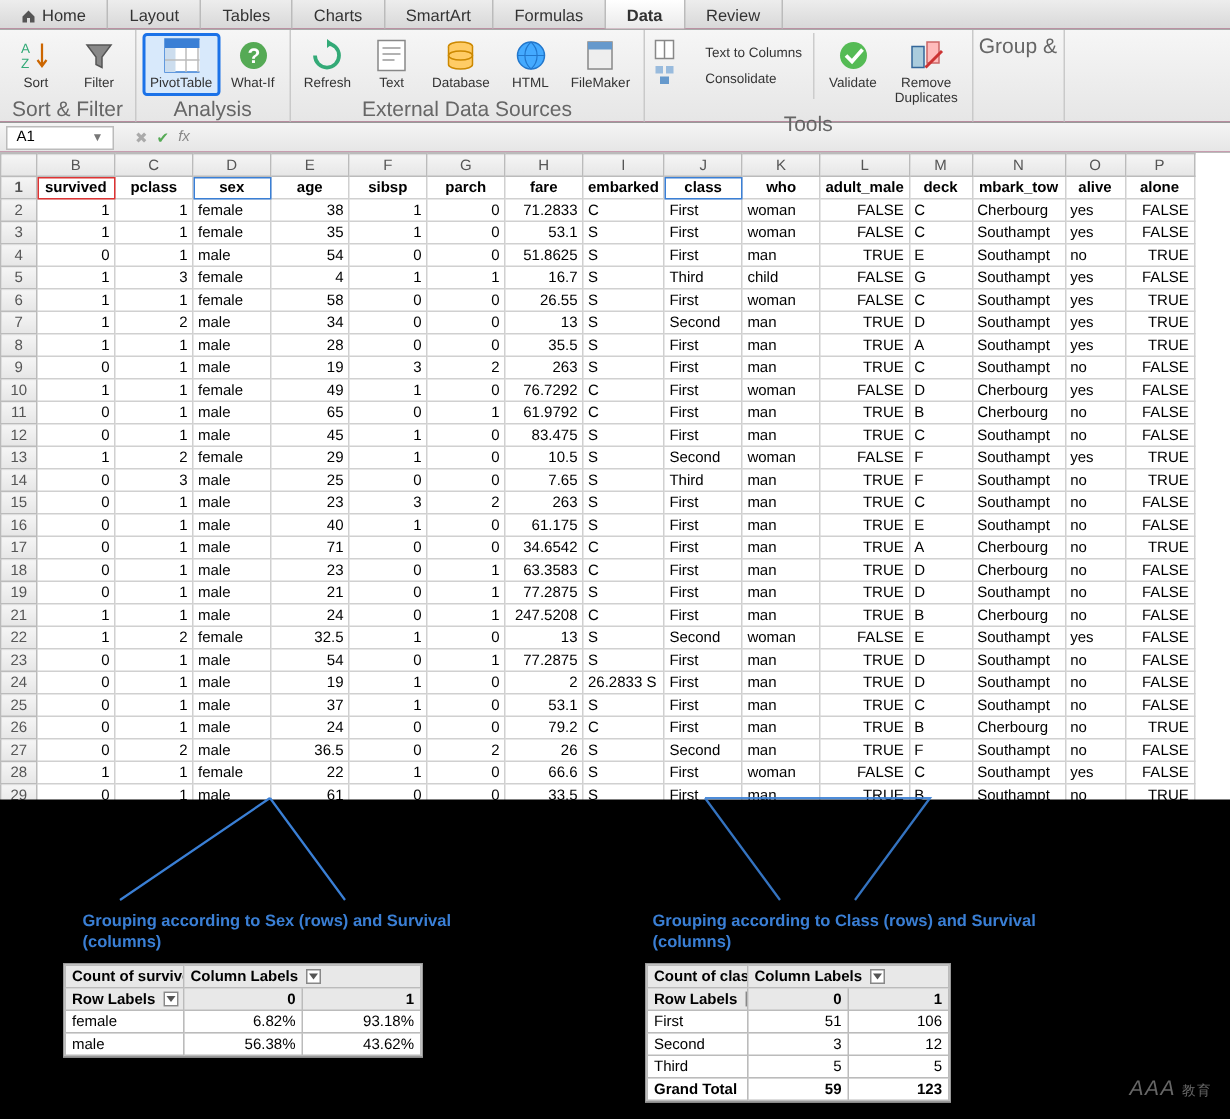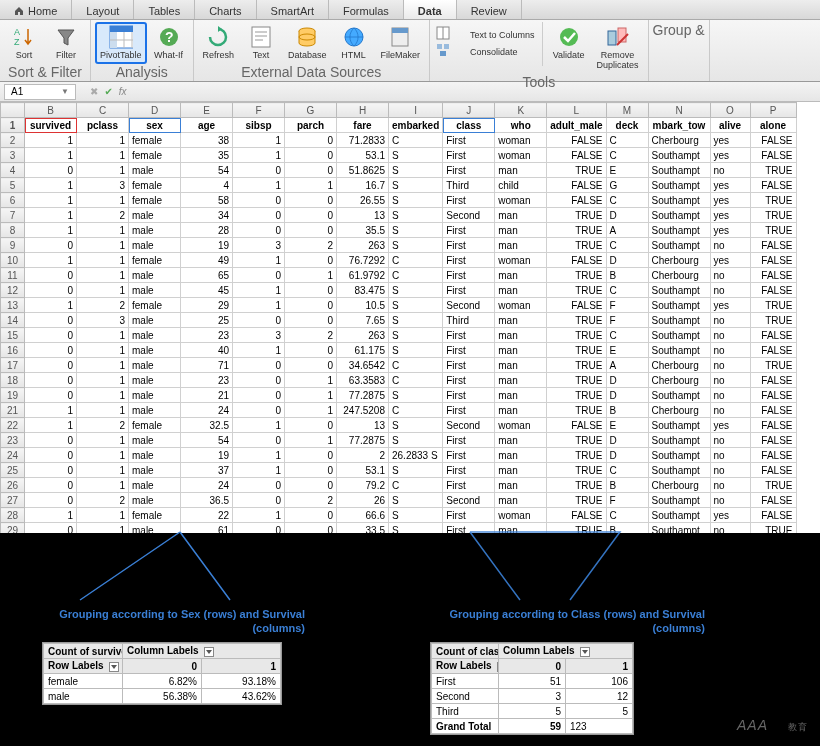--- a/index.html
+++ b/index.html
@@ -28,29 +28,29 @@
 td,th{border:0.5px solid #d0d0d0;font-size:10px;height:15px;overflow:hidden;white-space:nowrap;text-overflow:clip;padding:0 3px}
 th.colh{background:linear-gradient(#f5f5f5,#e6e6e6);color:#555;font-weight:normal;text-align:center;border-color:#bbb}
 td.rowh{background:linear-gradient(#f5f5f5,#e6e6e6);color:#555;text-align:center;border-color:#bbb;width:24px}
 td.corner{background:linear-gradient(#f5f5f5,#e6e6e6);border-color:#bbb}
 tr.hdr td{font-weight:bold;text-align:center}
 td.r{text-align:right}
 td.l{text-align:left}
 .box-red{outline:1.5px solid #d33;outline-offset:-1px}
 .box-blue{outline:1.5px solid #3a7fd5;outline-offset:-1px}
 .black{position:absolute;left:0;right:0;bottom:0;top:533px;background:#000}
-.callout{position:absolute;color:#3a7fd5;font-size:11px;font-weight:bold;text-align:right;line-height:1.3}
+.callout{position:absolute;color:#3a7fd5;font-size:11px;font-weight:bold;text-align:left;line-height:1.3}
 .pivot{position:absolute;background:#f0f0f0;border:1px solid #999;font-size:10px;color:#000}
 .pivot table{width:100%}
 .pivot td{border:0.5px solid #bbb;background:#fff;padding:1px 4px}
 .pivot .ph{background:#e8e8e8;font-weight:bold}
 .pivot .dd{display:inline-block;width:10px;height:10px;border:1px solid #888;background:#fff;margin-left:3px;vertical-align:middle;position:relative}
 .pivot .dd:after{content:"";position:absolute;left:1px;top:2px;border-left:3px solid transparent;border-right:3px solid transparent;border-top:4px solid #555}
 svg.line{position:absolute;pointer-events:none}
-.wm{position:absolute;right:12px;bottom:12px;color:#666;font-size:14px;font-style:italic;letter-spacing:1px;display:flex;align-items:baseline;gap:20px}
+.wm{position:absolute;right:12px;bottom:12px;color:#666;font-size:14px;font-style:italic;letter-spacing:1px;display:flex;align-items:baseline;gap:4px}
 .wm small{font-size:9px;font-style:normal}
 </style>
 </head>
 <body>
 
 <div class="app">
   <div class="tabs">
       <div class="tab"><span class="home-ico">
           <svg viewBox="0 0 10 10">
             <path d="M1 5 L5 1 L9 5 L9 9 L6 9 L6 6 L4 6 L4 9 L1 9 Z" fill="#555"></path>
@@ -853,21 +853,21 @@
           <td style="text-align:right;">12</td>
         </tr>
         <tr>
           <td style="">Third</td>
           <td style="text-align:right;">5</td>
           <td style="text-align:right;">5</td>
         </tr>
         <tr>
           <td style="font-weight:bold">Grand Total</td>
           <td style="text-align:right;font-weight:bold">59</td>
-          <td style="text-align:left;font-weight:normal">123</td>
+          <td style="text-align:right;font-weight:bold">123</td>
         </tr>
       </tbody>
     </table>
   </div>
 
 <div class="wm">
     <span>AAA</span>
     <small>教育</small>
   </div>
 

